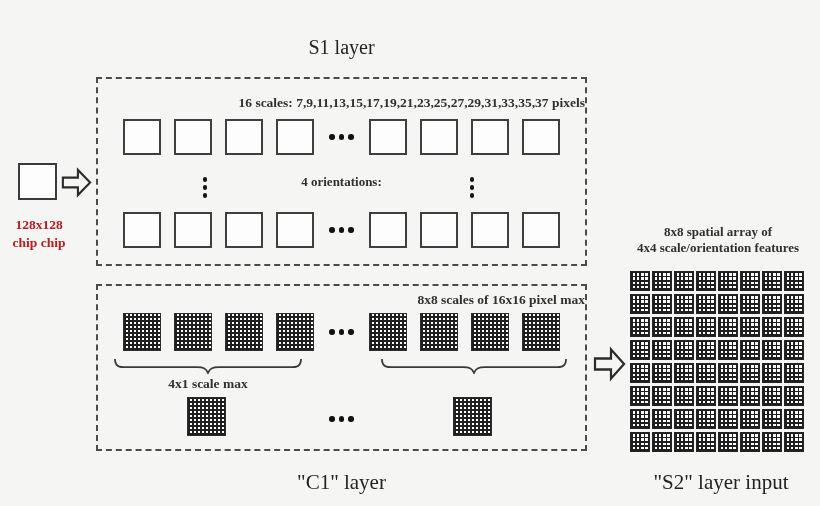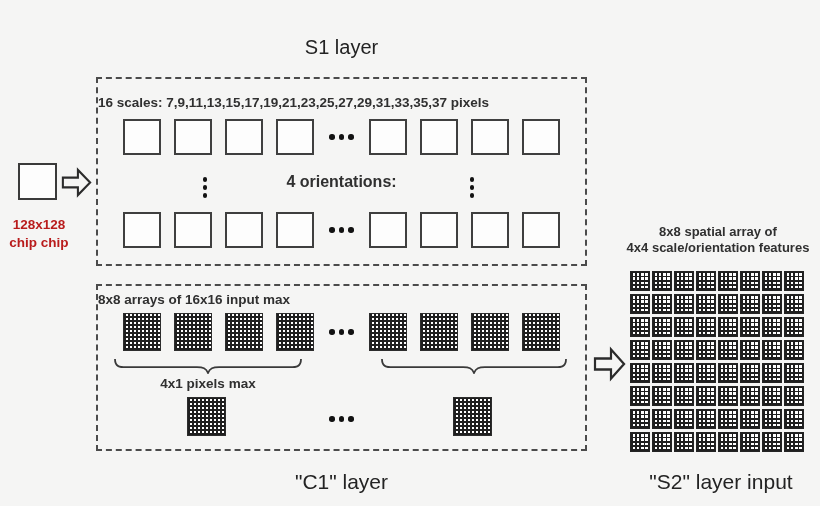--- a/index.html
+++ b/index.html
@@ -1,30 +1,30 @@
 <!DOCTYPE html>
 <html><head>
 <meta charset="utf-8">
 <style>
   html,body { margin:0; padding:0; }
   .canvas {
     position:relative; width:820px; height:506px;
     background:#f5f5f4; overflow:hidden;
-    font-family:Liberation Sans, sans-serif; color:#2b2b2b;
+    font-family:Liberation Serif, serif; color:#2b2b2b;
   }
   .title { position:absolute; text-align:center; color:#232323; }
   .s1-title { left:96px; width:491px; top:36px; font-size:20px; }
   .c1-title-bottom { left:96px; width:491px; top:470px; font-size:21px; }
   .s2-title-bottom { left:605px; width:232px; top:470px; font-size:21px; }
 
   .dashed-box { position:absolute; box-sizing:border-box; border:2px dashed #4b4b4b; }
   .s1-box { left:96px; top:77px; width:491px; height:189px; }
   .c1-box { left:96px; top:284px; width:491px; height:167px; }
 
-  .box-caption { position:absolute; left:0; right:0; text-align:left;
+  .box-caption { position:absolute; left:0; right:0; text-align:right;
                  font-size:13.5px; font-weight:600; color:#303030; }
   .s1-caption { top:16px; }
   .c1-caption { top:6px; }
 
   .filter-row { position:absolute; left:0; right:0; display:flex;
                 justify-content:center; align-items:center; }
   .row1 { top:40px; } .row2 { top:133px; } .gridrow { top:27px; }
   .sq-group { display:flex; gap:13px; }
 
   .sq { width:38px; height:36px; box-sizing:border-box;
@@ -45,21 +45,21 @@
   .hdots span { width:5.5px; height:5.5px; border-radius:50%; background:#121212; }
   .hdots-bottom { position:absolute; left:0; right:0; top:130px; margin:0; justify-content:center; }
 
   .vdots { position:absolute; display:flex; flex-direction:column; gap:3.5px;
            align-items:center; width:10px; }
   .vdots span { width:4.5px; height:4.5px; border-radius:50%; background:#121212; }
   .vdots-left  { left:102px; top:98px; }
   .vdots-right { left:369px; top:98px; }
 
   .orient { position:absolute; left:0; right:0; top:95px; text-align:center;
-            font-size:16px; font-weight:600; line-height:15px; color:#303030; }
+            font-size:13px; font-weight:600; line-height:15px; color:#303030; }
 
   .chip-square { position:absolute; left:18px; top:163px; width:39px; height:37px;
                  box-sizing:border-box; background:#fdfdfd; border:2px solid #3a3a3a; }
   .chip-label { position:absolute; left:0; top:216px; width:78px; text-align:center;
                 font-size:13.5px; font-weight:600; line-height:17.5px; color:#b91c1c; }
 
   .arrow { position:absolute; }
   .arrow-input { left:61px; top:166px; width:31px; height:33px; }
   .arrow-s2 { left:593px; top:345px; width:33px; height:38px; }
 
@@ -150,21 +150,21 @@
       <div class="sq-group">
           <div class="sq"></div>
           <div class="sq"></div>
           <div class="sq"></div>
           <div class="sq"></div>
         </div>
     </div>
   </div>
 
   <div class="dashed-box c1-box">
-    <div class="box-caption c1-caption">8x8 arrays of 16x16 input max</div>
+    <div class="box-caption c1-caption">8x8 scales of 16x16 pixel max</div>
 
     <div class="filter-row gridrow">
       <div class="sq-group">
           <div class="hatch38"></div>
           <div class="hatch38"></div>
           <div class="hatch38"></div>
           <div class="hatch38"></div>
         </div>
       <div class="hdots">
           <span></span>
@@ -179,21 +179,21 @@
         </div>
     </div>
 
     <svg class="brace brace-left" viewBox="0 0 190 17" preserveAspectRatio="none">
       <path d="M2 2 C2 10 7 10.2 13 10.2 L84 10.2 C90 10.2 93 11 95 16 C97 11 100 10.2 106 10.2 L177 10.2 C183 10.2 188 10 188 2" fill="none" stroke="#3a3a3a" stroke-width="1.8"></path>
     </svg>
     <svg class="brace brace-right" viewBox="0 0 190 17" preserveAspectRatio="none">
       <path d="M2 2 C2 10 7 10.2 13 10.2 L84 10.2 C90 10.2 93 11 95 16 C97 11 100 10.2 106 10.2 L177 10.2 C183 10.2 188 10 188 2" fill="none" stroke="#3a3a3a" stroke-width="1.8"></path>
     </svg>
 
-    <div class="scale-max-label">4x1 pixels max</div>
+    <div class="scale-max-label">4x1 scale max</div>
 
     <div class="hatch39 single-grid-left"></div>
     <div class="hdots hdots-bottom">
         <span></span>
         <span></span>
         <span></span>
       </div>
     <div class="hatch39 single-grid-right"></div>
   </div>
 

